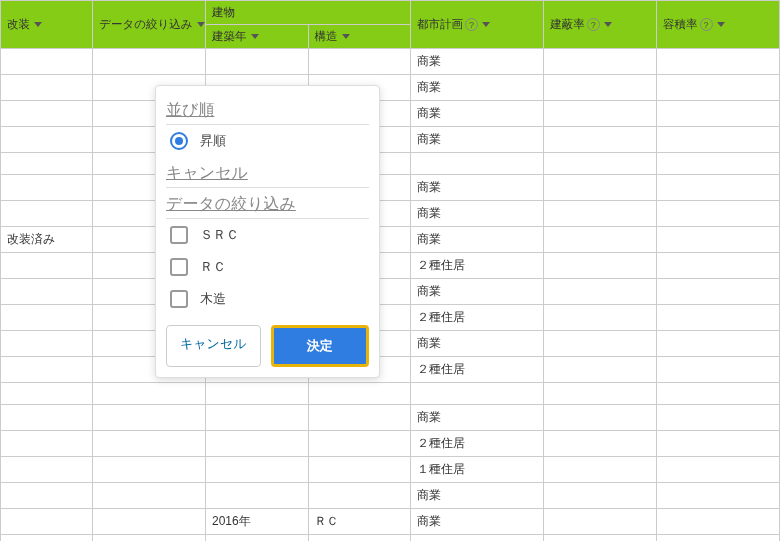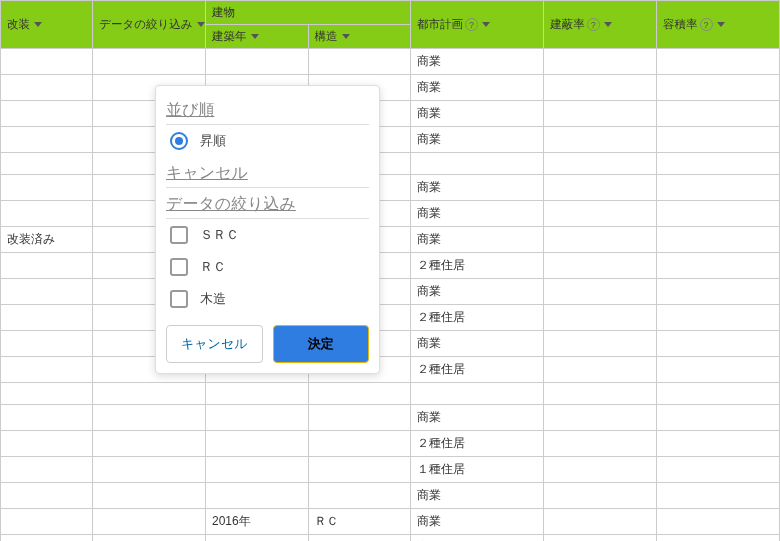--- a/index.html
+++ b/index.html
@@ -127,23 +127,23 @@
     font-size: 13px;
     cursor: pointer;
     user-select: none;
   }
   .btn-cancel {
     border: 1px solid #ccc;
     color: #0369a1;
     background: #fff;
   }
   .btn-ok {
-    border: 1px solid #eab308;
+    border: 3px solid #eab308;
     background: #2f7de1;
-    color: #000000;
+    color: #ffffff;
     font-weight: bold;
   }
 
   .col-kaiso { width: 90px; }
   .col-purpose { width: 110px; }
   .col-year, .col-struct { width: 100px; }
   .col-plan { width: 130px; }
   .col-kenpei { width: 110px; }
   .col-yoseki { width: 120px; }
 </style>

